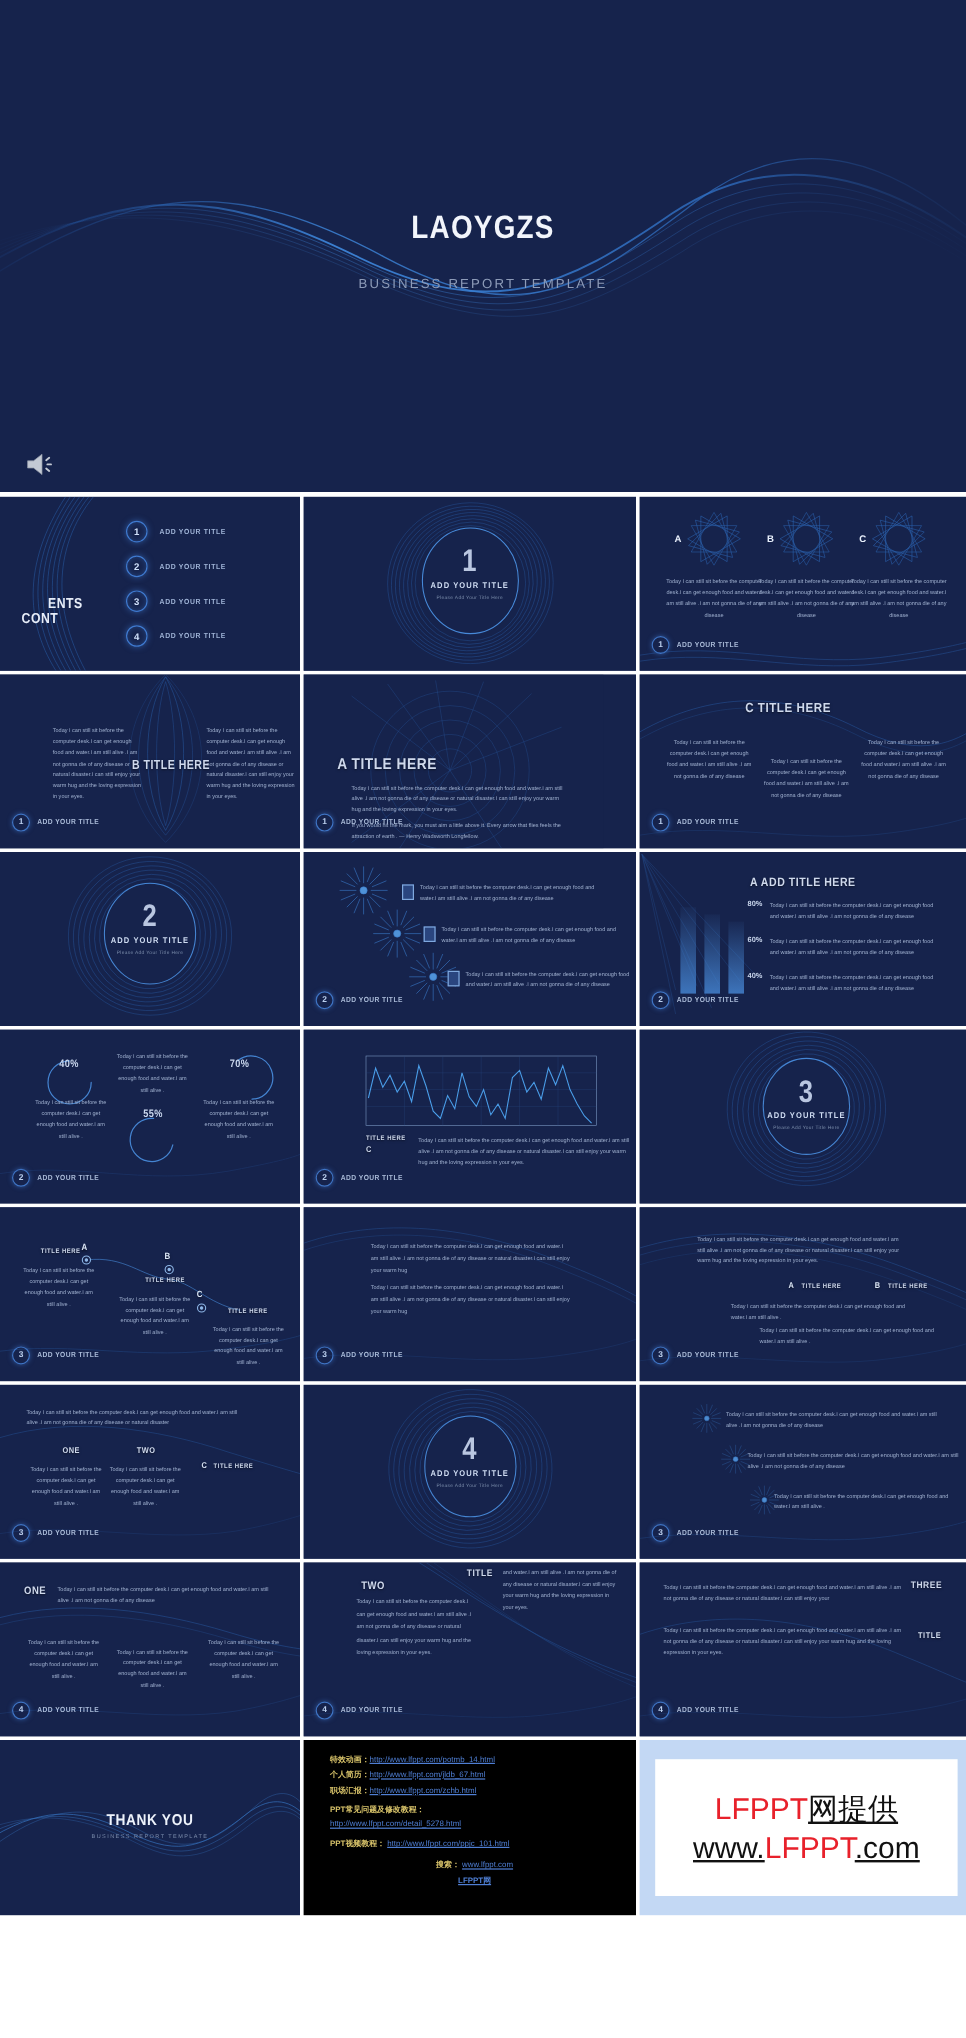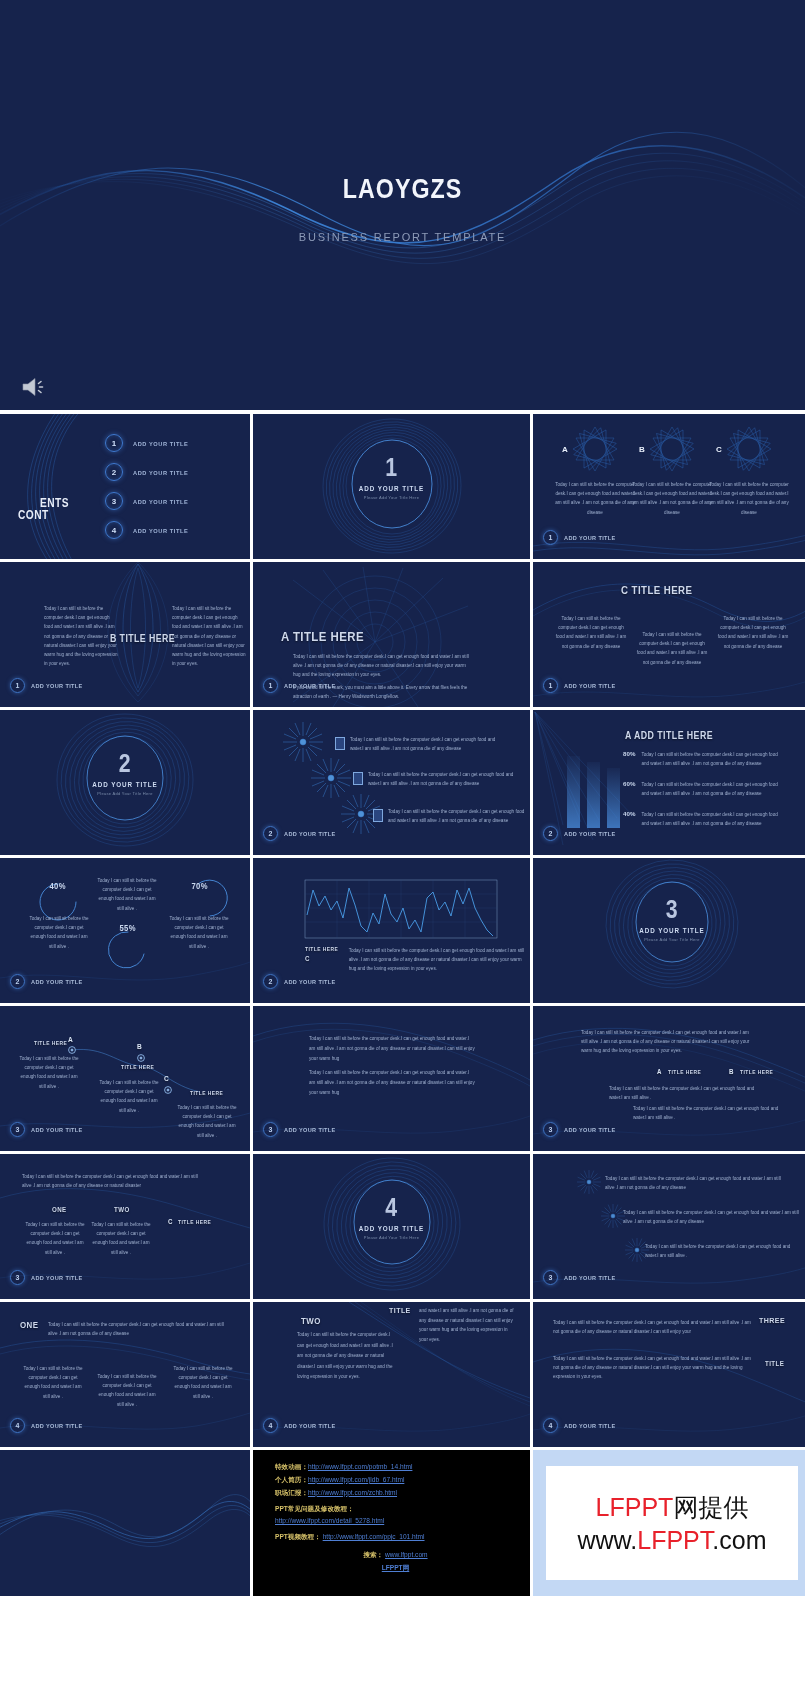--- a/index.html
+++ b/index.html
@@ -91,21 +91,21 @@
   .info a { color:#4f7fd4; text-decoration:underline; }
   .info .cn { color:#d8c36a; font-weight:bold; }
   .info .center { text-align:center; margin-top:5px; }
 
   
   .wm { background:#c3d8f4; display:flex; align-items:center; justify-content:center; }
   .wm-inner { background:#fff; width:91%; height:78%; display:flex; flex-direction:column; align-items:center; justify-content:center; gap:2px; }
   .wm-l1 { font-size:25px; letter-spacing:0px; }
   .wm-l2 { font-size:25px; }
   .red { color:#e8212b; }
-  .blk { color:#111; }
+  .blk { color:#111;text-decoration:underline; }
 
   .thanks-t { color:#eef3fb; font-size:13px; font-weight:bold; letter-spacing:.6px; transform:scaleX(.88); }
   .thanks-s { color:#7b8cab; font-size:4.6px; letter-spacing:1.2px; margin-top:4px; }
 </style>
 </head>
 <body>
 
 <div class="page">
 
   <div class="slide hero">
@@ -705,20 +705,24 @@
     <div class="cell r8 slide">
       <svg class="bg" width="250" height="146" viewBox="0 0 250 146">
         <rect width="250" height="146" fill="#16234c"></rect>
         <g fill="none" stroke="#3f8ae0" stroke-width=".6" opacity=".75">
           <path d="M-5,80 C40,54 70,58 110,78 C150,98 172,88 205,62 C228,44 244,52 255,64"></path>
           <path d="M-5,76 C40,56 72,62 112,82 C152,102 174,92 207,66 C230,48 246,56 255,68" opacity=".6"></path>
           <path d="M-5,72 C40,58 74,66 114,86 C154,106 176,96 209,70 C232,52 248,60 255,72" opacity=".45"></path>
           <path d="M-5,88 C45,52 78,54 118,76 C158,98 180,84 212,56 C234,36 248,46 255,58" opacity=".55"></path>
         </g>
       </svg>
+      <div style="position:absolute; left:0; right:0; top:59px; text-align:center;">
+        <div class="thanks-t">THANK YOU</div>
+        <div class="thanks-s">BUSINESS REPORT TEMPLATE</div>
+      </div>
     </div>
 
     <div class="cell r8 info">
       <div>
         <span class="cn">特效动画：</span><a href="#">http://www.lfppt.com/potmb_14.html</a>
       </div>
       <div>
         <span class="cn">个人简历：</span><a href="#">http://www.lfppt.com/jldb_67.html</a>
       </div>
       <div>

